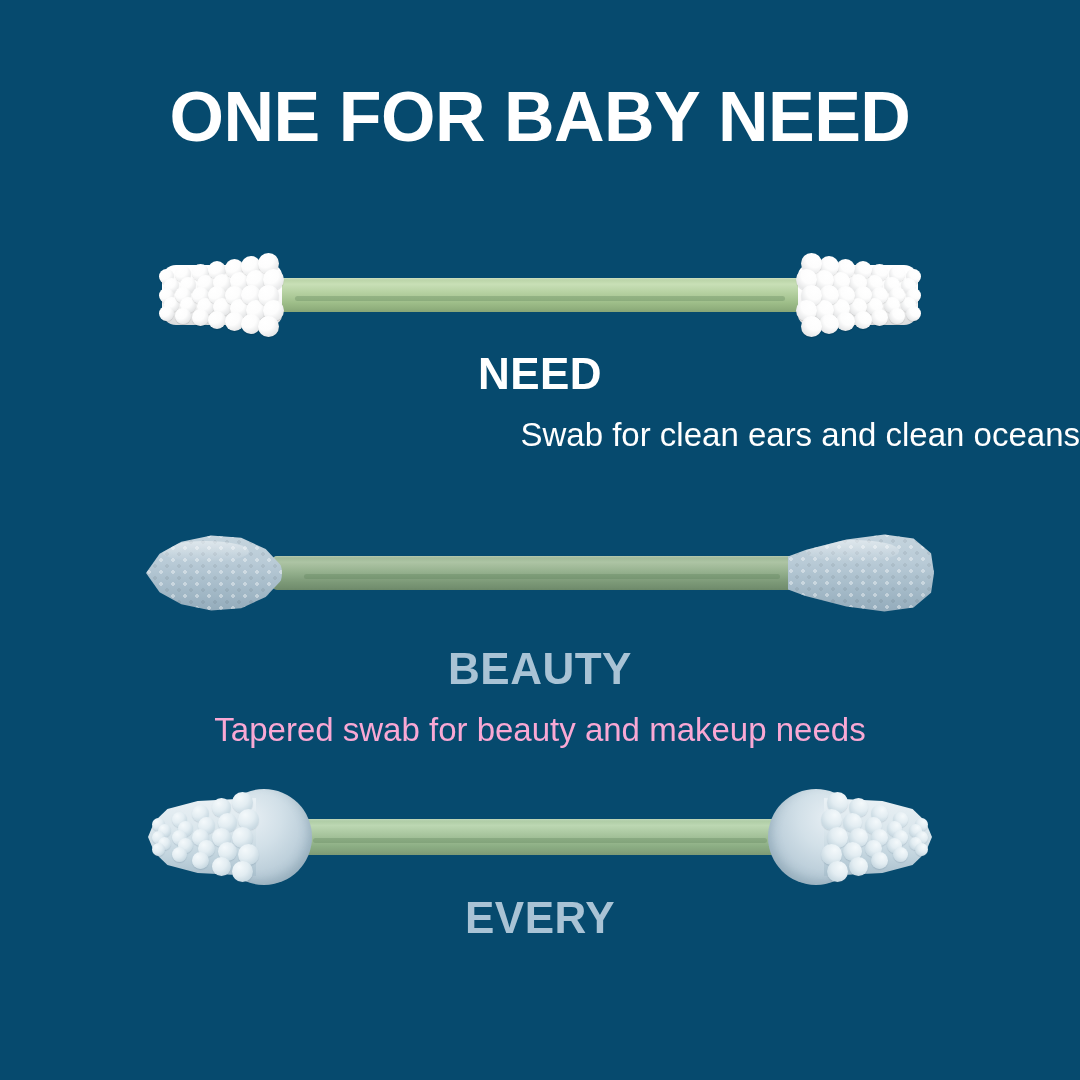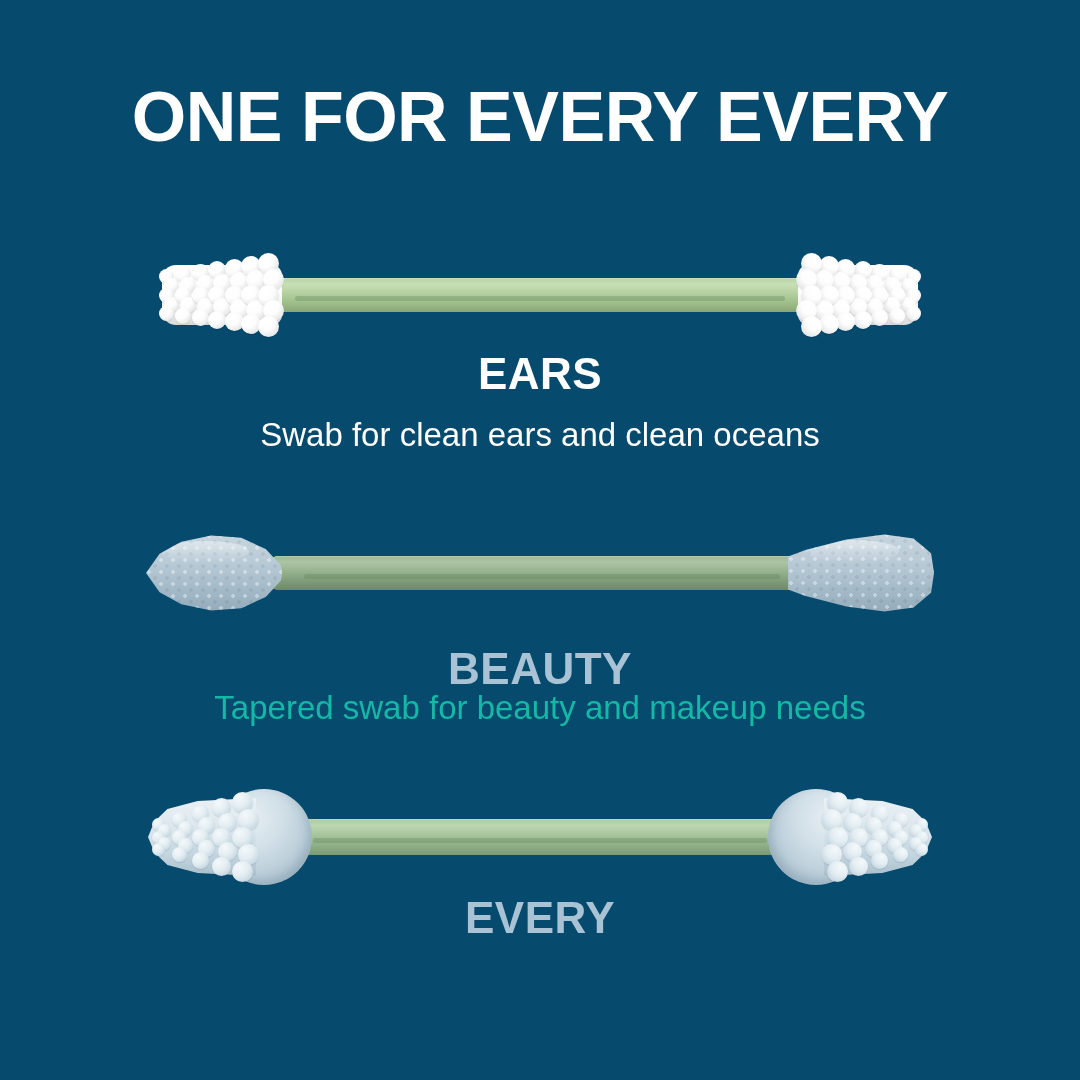--- a/index.html
+++ b/index.html
@@ -47,23 +47,23 @@
     letter-spacing:0.5px;
     line-height:1.0;
   }
   .subtitle {
     text-align:center;
     font-size:33px;
     font-weight:normal;
     line-height:1.0;
   }
   #ears-heading   { color:#ffffff; margin-top:2px; }
-  #ears-sub       { color:#ffffff; margin-top:22px; }
+  #ears-sub       { color:#ffffff; margin-top:22px;text-align:right; }
   #beauty-heading { color:#a9c3d5; margin-top:19px; }
-  #beauty-sub     { color:#14b8a6; }
+  #beauty-sub     { color:#f9a8d4; margin-top:22px; }
   #baby-heading   { color:#a9c3d5; margin-top:4px; }
   #baby-sub       { color:#b6cddc; margin-top:22px; }
 
   
   .stem {
     position:absolute;
     top:50%;
     transform:translateY(-50%);
     border-radius:5px;
   }
@@ -197,21 +197,21 @@
     background:radial-gradient(circle at 34% 28%,
       #f4f9fb 0%, #e3edf2 44%, #c7d8e1 78%, #aec3d0 100%);
     box-shadow:0 1px 1px rgba(60,90,110,0.16);
   }
 </style>
 </head>
 <body>
 
 <div class="page">
 
-  <div class="title">ONE FOR EVERY EVERY</div>
+  <div class="title">ONE FOR BABY NEED</div>
 
   <div class="block" id="block-ears">
     <div class="swab-stage">
       <div class="stem" id="stem-ears"></div>
       <div class="ear-tip" id="ear-tip-left">
         <div class="ear-core"></div>
       <div class="nub" style="width: 15px; height: 15px; left: 10.5px; top: 16.1px;"></div>
           <div class="nub" style="width: 15px; height: 15px; left: 15.5px; top: 25.3px;"></div>
           <div class="nub" style="width: 15px; height: 15px; left: 10.5px; top: 34.5px;"></div>
           <div class="nub" style="width: 15px; height: 15px; left: 15.5px; top: 43.7px;"></div>
@@ -279,21 +279,21 @@
           <div class="nub" style="width: 20px; height: 20px; left: 93px; top: 32px;"></div>
           <div class="nub" style="width: 20px; height: 20px; left: 98px; top: 46.5667px;"></div>
           <div class="nub" style="width: 20px; height: 20px; left: 93px; top: 61.1333px;"></div>
           <div class="nub" style="width: 21px; height: 21px; left: 109.5px; top: 0.22px;"></div>
           <div class="nub" style="width: 21px; height: 21px; left: 114.5px; top: 15.86px;"></div>
           <div class="nub" style="width: 21px; height: 21px; left: 109.5px; top: 31.5px;"></div>
           <div class="nub" style="width: 21px; height: 21px; left: 114.5px; top: 47.14px;"></div>
           <div class="nub" style="width: 21px; height: 21px; left: 109.5px; top: 62.78px;"></div>
         </div>
     </div>
-    <div class="heading" id="ears-heading">EARS</div>
+    <div class="heading" id="ears-heading">NEED</div>
     <div class="subtitle" id="ears-sub">Swab for clean ears and clean oceans</div>
   </div>
 
   <div class="block" id="block-beauty">
     <div class="swab-stage">
       <div class="stem" id="stem-beauty"></div>
       <div class="beauty-tip" id="beauty-tip-left">
         <div class="dimple-tex"></div>
         <div class="tip-gloss"></div>
       </div>

